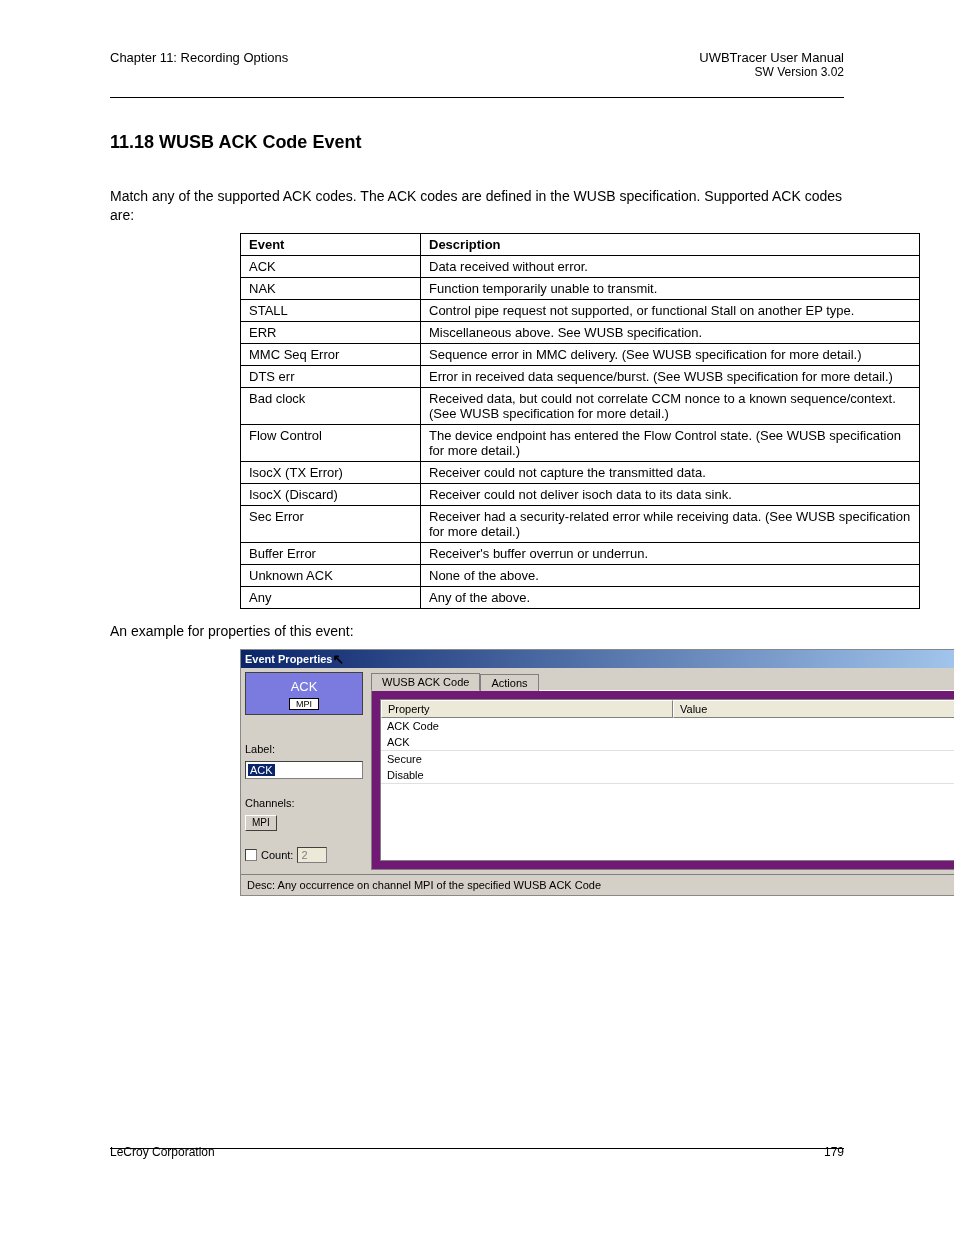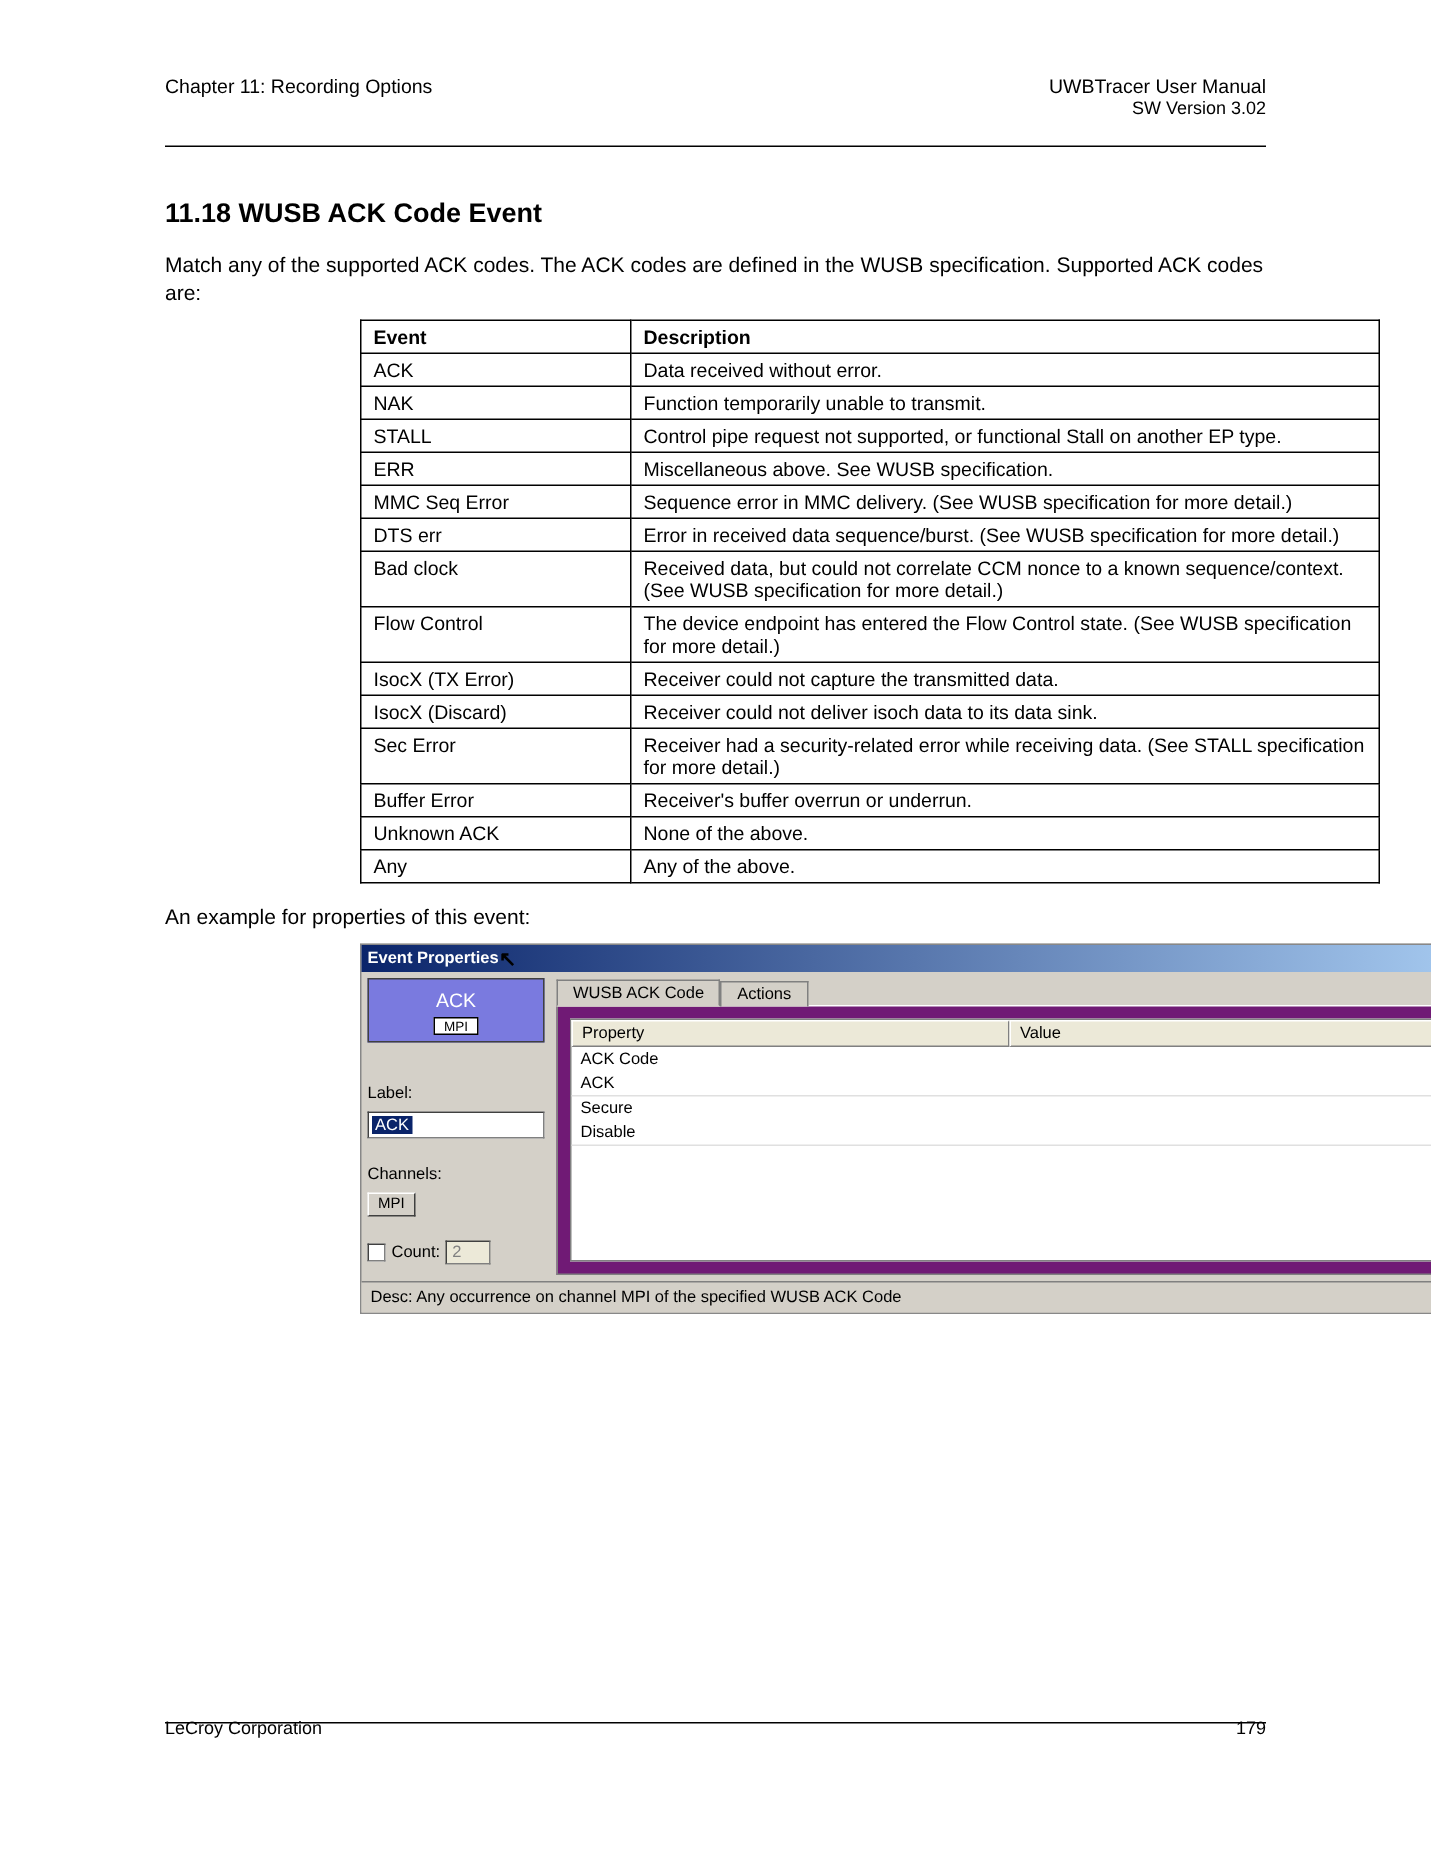--- a/index.html
+++ b/index.html
@@ -23,20 +23,21 @@
   }
   .heading {
     font-size: 18px;
     font-weight: bold;
     padding: 34px 0 14px 0;
   }
   .intro {
     font-size: 14px;
     padding-bottom: 8px;
     line-height: 1.35;
+    margin-top: 20px;
   }
   table.events {
     border-collapse: collapse;
     width: 680px;
     margin-left: 130px;
     font-size: 13px;
   }
   table.events th, table.events td {
     border: 1px solid #000;
     padding: 3px 8px;
@@ -306,21 +307,21 @@
         <tr>
           <td>IsocX (TX Error)</td>
           <td>Receiver could not capture the transmitted data.</td>
         </tr>
         <tr>
           <td>IsocX (Discard)</td>
           <td>Receiver could not deliver isoch data to its data sink.</td>
         </tr>
         <tr>
           <td>Sec Error</td>
-          <td>Receiver had a security-related error while receiving data. (See STALL specification for more detail.)</td>
+          <td>Receiver had a security-related error while receiving data. (See WUSB specification for more detail.)</td>
         </tr>
         <tr>
           <td>Buffer Error</td>
           <td>Receiver's buffer overrun or underrun.</td>
         </tr>
         <tr>
           <td>Unknown ACK</td>
           <td>None of the above.</td>
         </tr>
         <tr>

